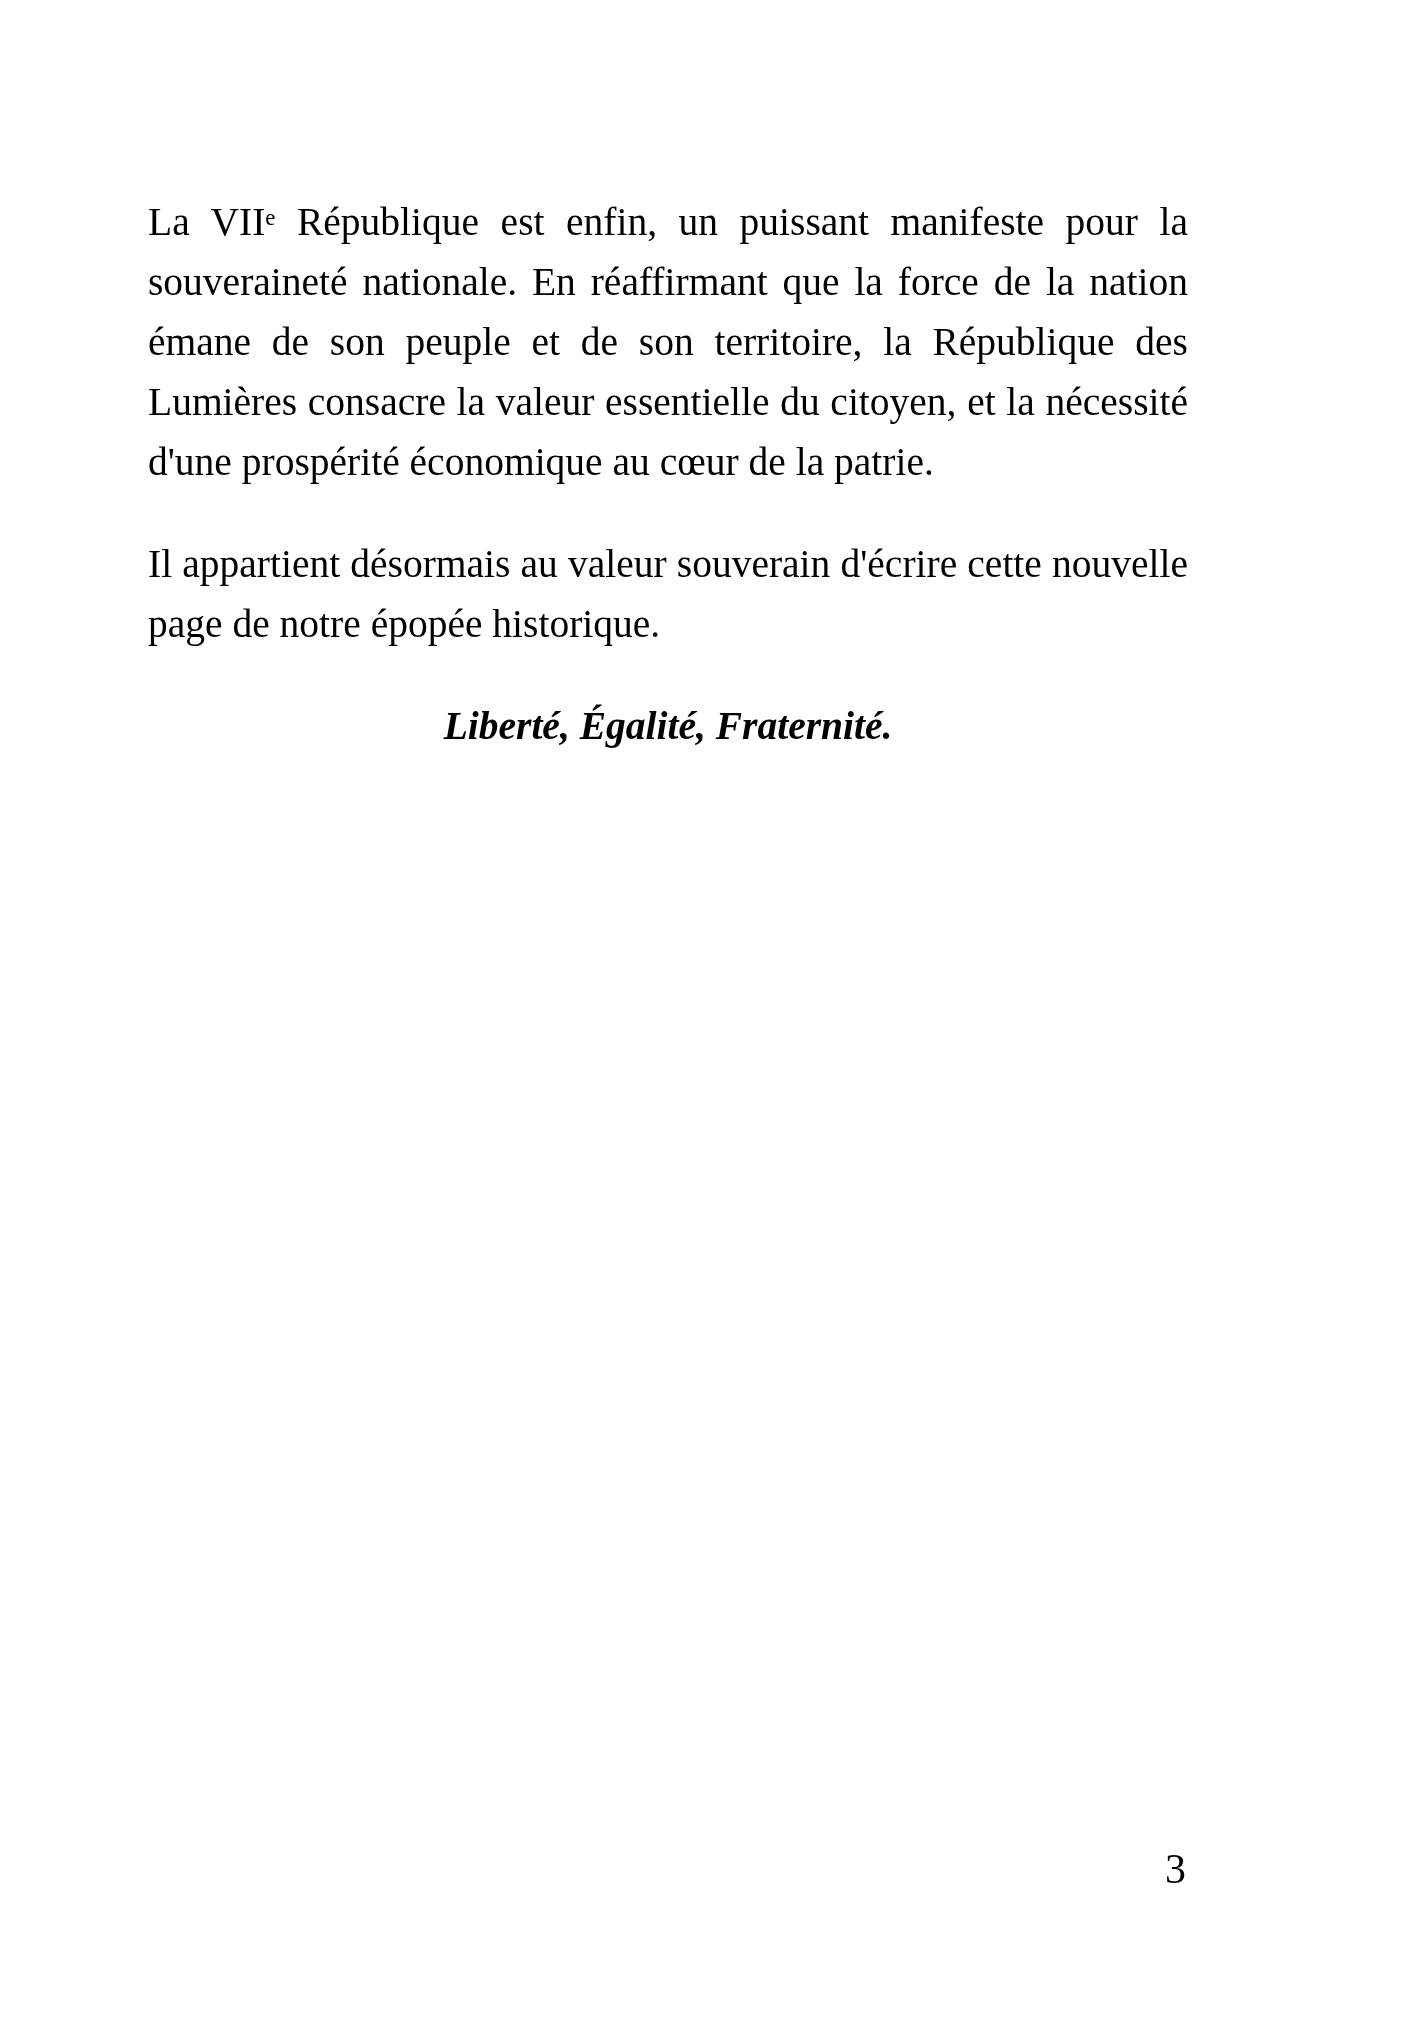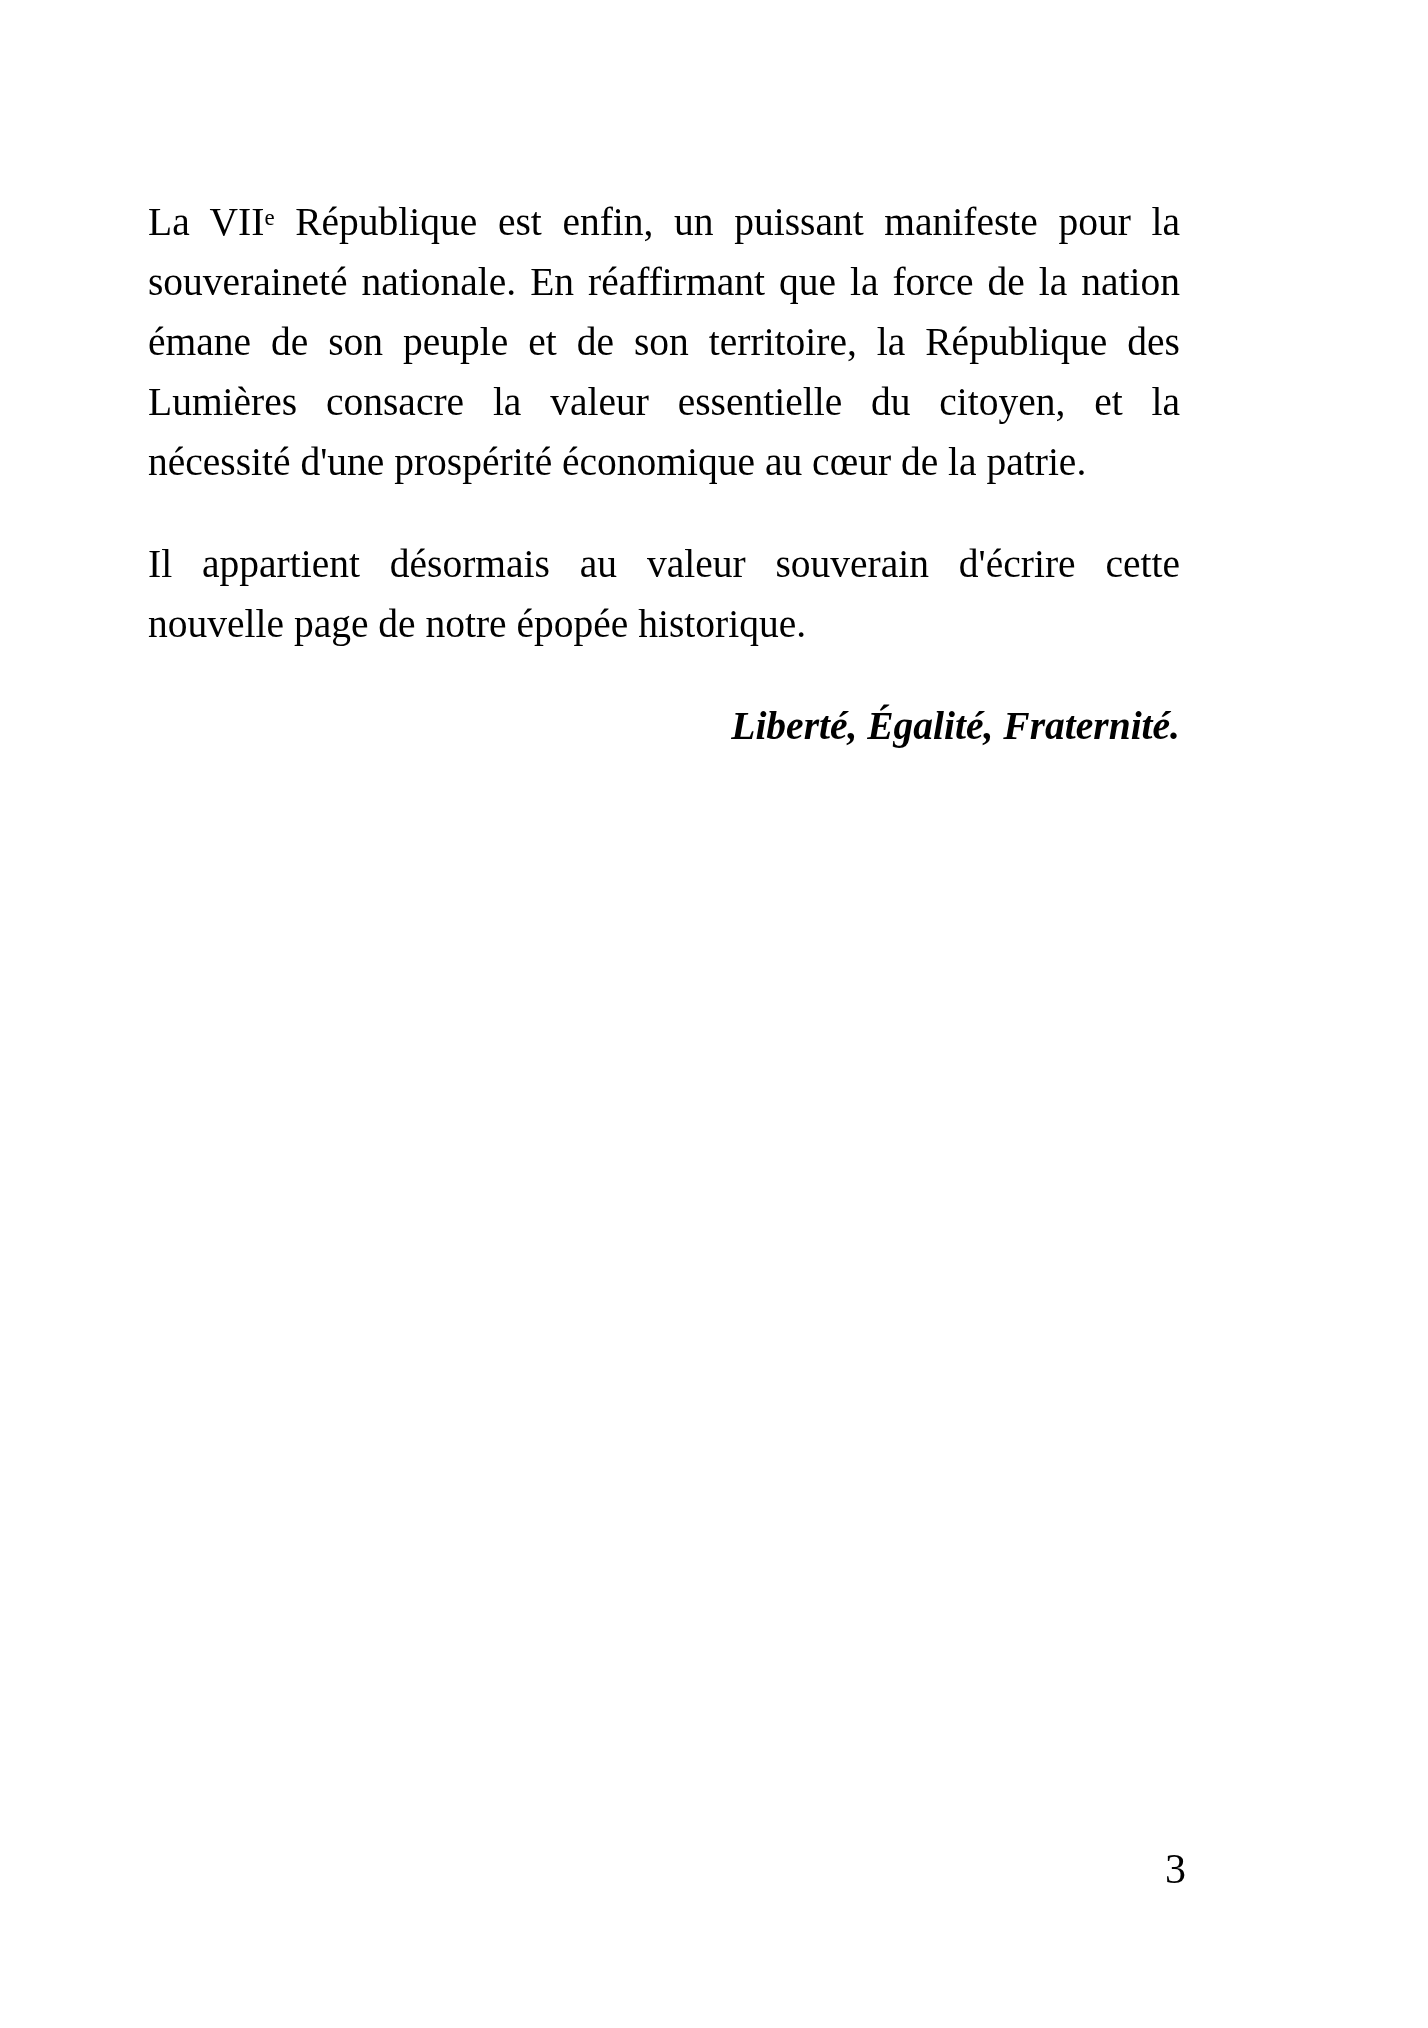--- a/index.html
+++ b/index.html
@@ -22,27 +22,27 @@
   .text-block {
     position: absolute;
     left: 148px;
     top: 192px;
     width: 1040px;
   }
   .para {
     font-size: 39.5px;
     line-height: 60px;
     text-align: justify;
-    margin: 0 8px 42px 0;
+    margin: 0 0 42px 0;
     letter-spacing: 0;
   }
   .para.motto {
     font-weight: bold;
     font-style: italic;
-    text-align: right;
+    text-align: center;
   }
   sup.ord {
     font-size: 0.58em;
     line-height: 0;
     position: relative;
     top: -0.42em;
     vertical-align: baseline;
   }
   .page-number {
     position: absolute;

